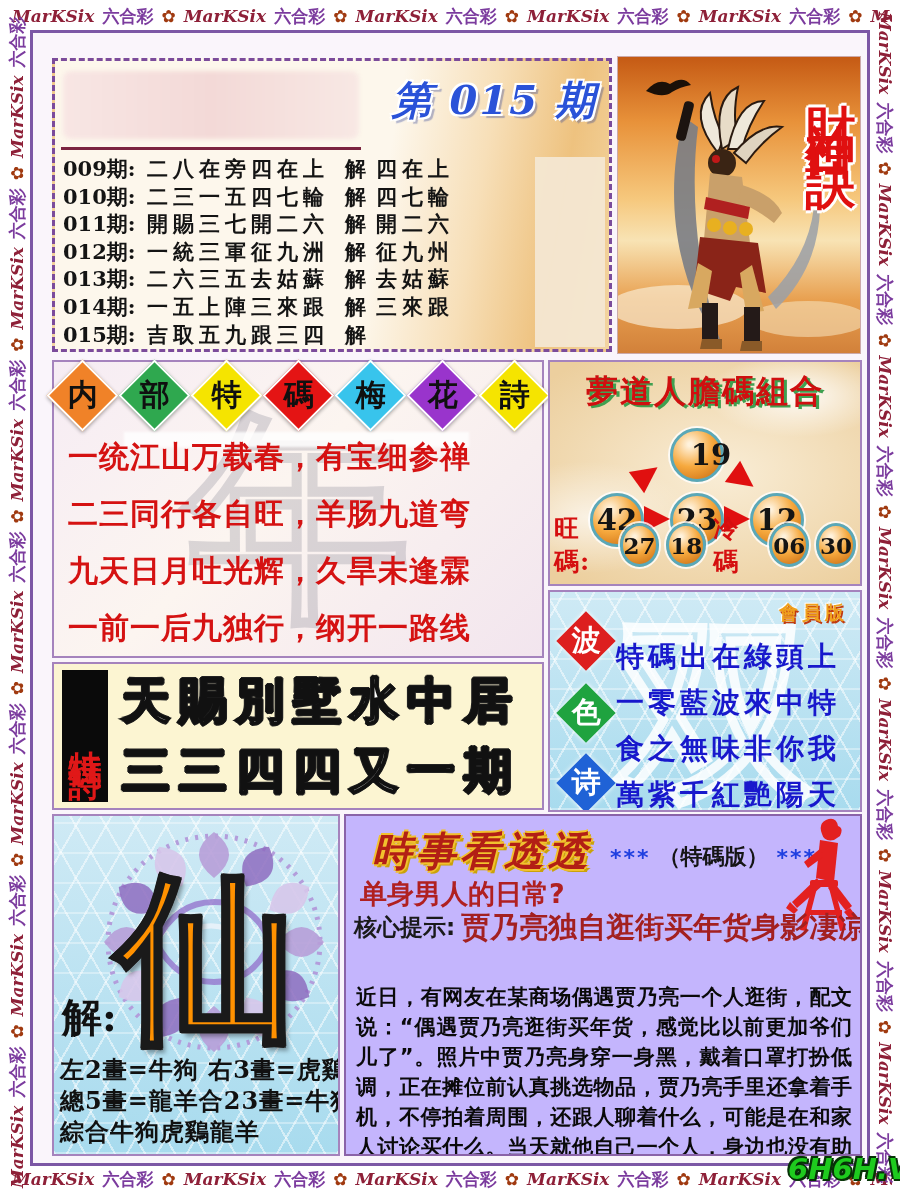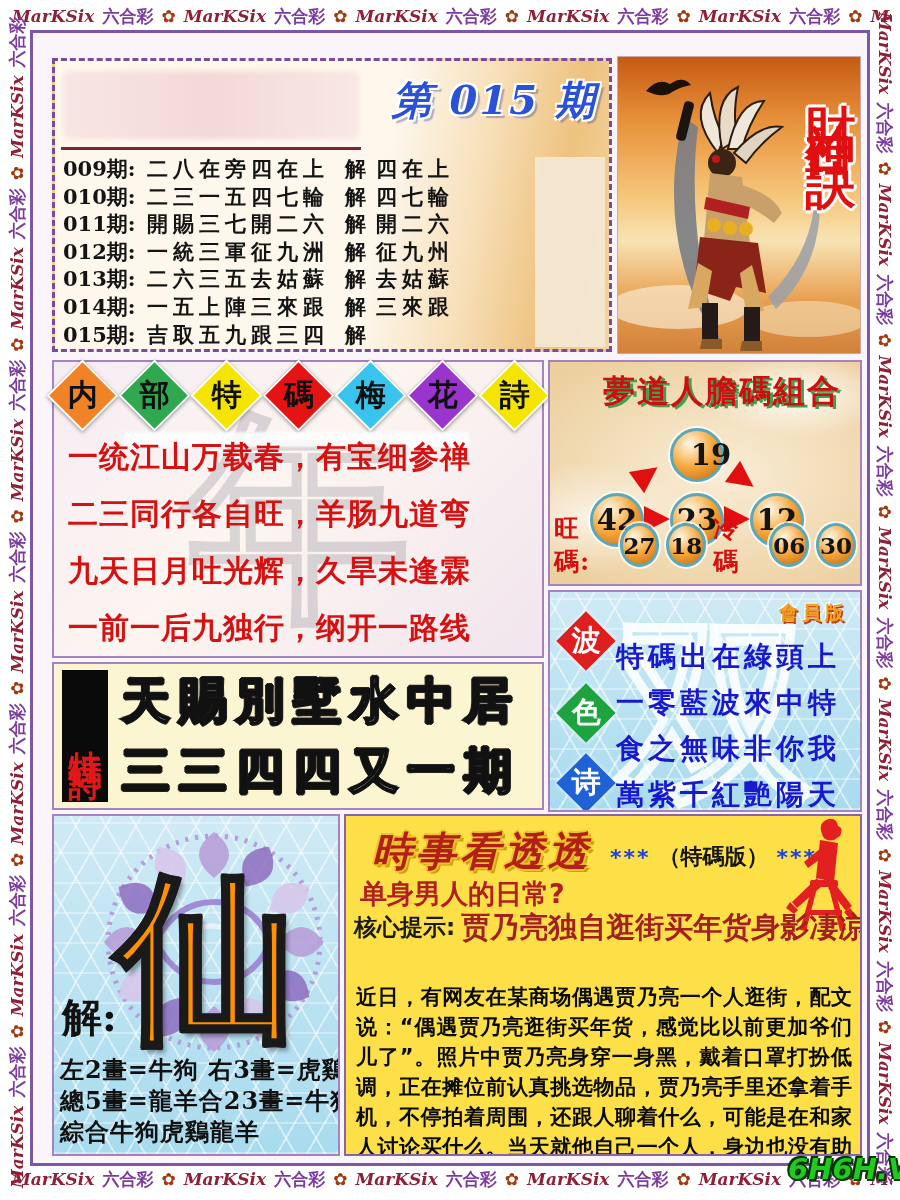--- a/index.html
+++ b/index.html
@@ -72,21 +72,21 @@
            white-space:nowrap;font-family:"DejaVu Serif",serif;-webkit-text-stroke:2px #111;
            text-shadow:-2px 0 0 #222,2px 0 0 #222,0 -2px 0 #222,0 2px 0 #222,-1px -1px 0 #222,1px 1px 0 #222,-1px 1px 0 #222,1px -1px 0 #222;}
 
   
   .danma{position:absolute;left:548px;top:360px;width:314px;height:226px;box-sizing:border-box;
          border:2px solid #a583bd;
          background:radial-gradient(130px 60px at 80% 15%,rgba(255,255,255,.9),transparent 70%),
                     radial-gradient(150px 80px at 12% 70%,rgba(255,255,255,.65),transparent 70%),
                     radial-gradient(230px 140px at 55% 50%,#f9edd6,#eccf9e);}
   .danma-title{position:absolute;left:0;top:8px;width:100%;text-align:center;font-size:32px;font-weight:bold;
-               color:#cf0f0f;letter-spacing:2px;font-family:"DejaVu Serif",serif;text-shadow:3px 2px 0 #3fa050;margin-left:17px;}
+               color:#cf0f0f;letter-spacing:2px;font-family:"DejaVu Serif",serif;text-shadow:3px 2px 0 #3fa050;}
   .num{position:absolute;width:54px;height:54px;border-radius:50%;box-sizing:border-box;border:3px solid #5aa8b8;
        background:radial-gradient(circle at 35% 28%,#fff2dc 4%,#f6a93e 48%,#c96a10 96%);
        display:flex;align-items:center;justify-content:center;font-size:29px;font-weight:bold;color:#141414;
        font-family:"DejaVu Serif",serif;box-shadow:0 0 0 2px rgba(255,255,255,.8);}
   .arr{position:absolute;width:0;height:0;border-left:26px solid #e01010;
        border-top:13px solid transparent;border-bottom:13px solid transparent;}
   .danma-bottom{position:absolute;left:4px;right:4px;bottom:6px;display:flex;align-items:center;
                 justify-content:center;gap:7px;}
   .dm-label{font-size:25px;font-weight:bold;color:#d50f0f;font-family:"DejaVu Serif",serif;letter-spacing:1px;}
   .num-sm{position:static;width:42px;height:44px;font-size:23px;}
@@ -116,21 +116,21 @@
              font-family:"DejaVu Serif",serif;-webkit-text-stroke:3px #1a1a1a;
              text-shadow:-2px 0 0 #222,2px 0 0 #222,0 -2px 0 #222,0 2px 0 #222,4px 5px 4px rgba(0,0,0,.35);}
   .jie-label{position:absolute;left:8px;top:174px;font-size:40px;font-weight:bold;color:#111;
              font-family:"DejaVu Serif",serif;}
   .xian-lines{position:absolute;left:6px;top:238px;}
   .xian-line{height:31px;line-height:31px;font-size:24px;font-weight:bold;color:#111;white-space:nowrap;
              letter-spacing:1px;font-family:"DejaVu Serif",serif;}
 
   
   .news{position:absolute;left:344px;top:814px;width:518px;height:342px;box-sizing:border-box;
-        border:2px solid #8a63a8;background:#fde047;overflow:hidden;}
+        border:2px solid #8a63a8;background:#c4b5fd;overflow:hidden;}
   .news-title{position:absolute;left:26px;top:8px;font-size:40px;font-weight:bold;font-style:italic;color:#b21f15;
               letter-spacing:4px;font-family:"DejaVu Serif",serif;
               text-shadow:-2px 0 0 #f2c12e,2px 0 0 #f2c12e,0 -2px 0 #f2c12e,0 2px 0 #f2c12e,3px 3px 0 #caa20a;}
   .news-tagline{position:absolute;left:264px;top:26px;display:flex;align-items:center;gap:8px;white-space:nowrap;}
   .stars{color:#1f3fe0;font-size:22px;font-weight:bold;letter-spacing:2px;}
   .edition{color:#151515;font-size:22px;font-weight:bold;font-family:"DejaVu Serif",serif;}
   .news-subtitle{position:absolute;left:14px;top:60px;font-size:27px;font-weight:bold;color:#b02020;}
   .hint-row{position:absolute;left:8px;top:94px;display:flex;align-items:flex-end;white-space:nowrap;justify-content:center;}
   .hint-label{font-size:23px;font-weight:bold;color:#1a1a1a;margin-right:6px;line-height:34px;}
   .hint-text{font-size:29px;font-weight:bold;color:#a32020;font-family:"DejaVu Serif",serif;line-height:34px;}

